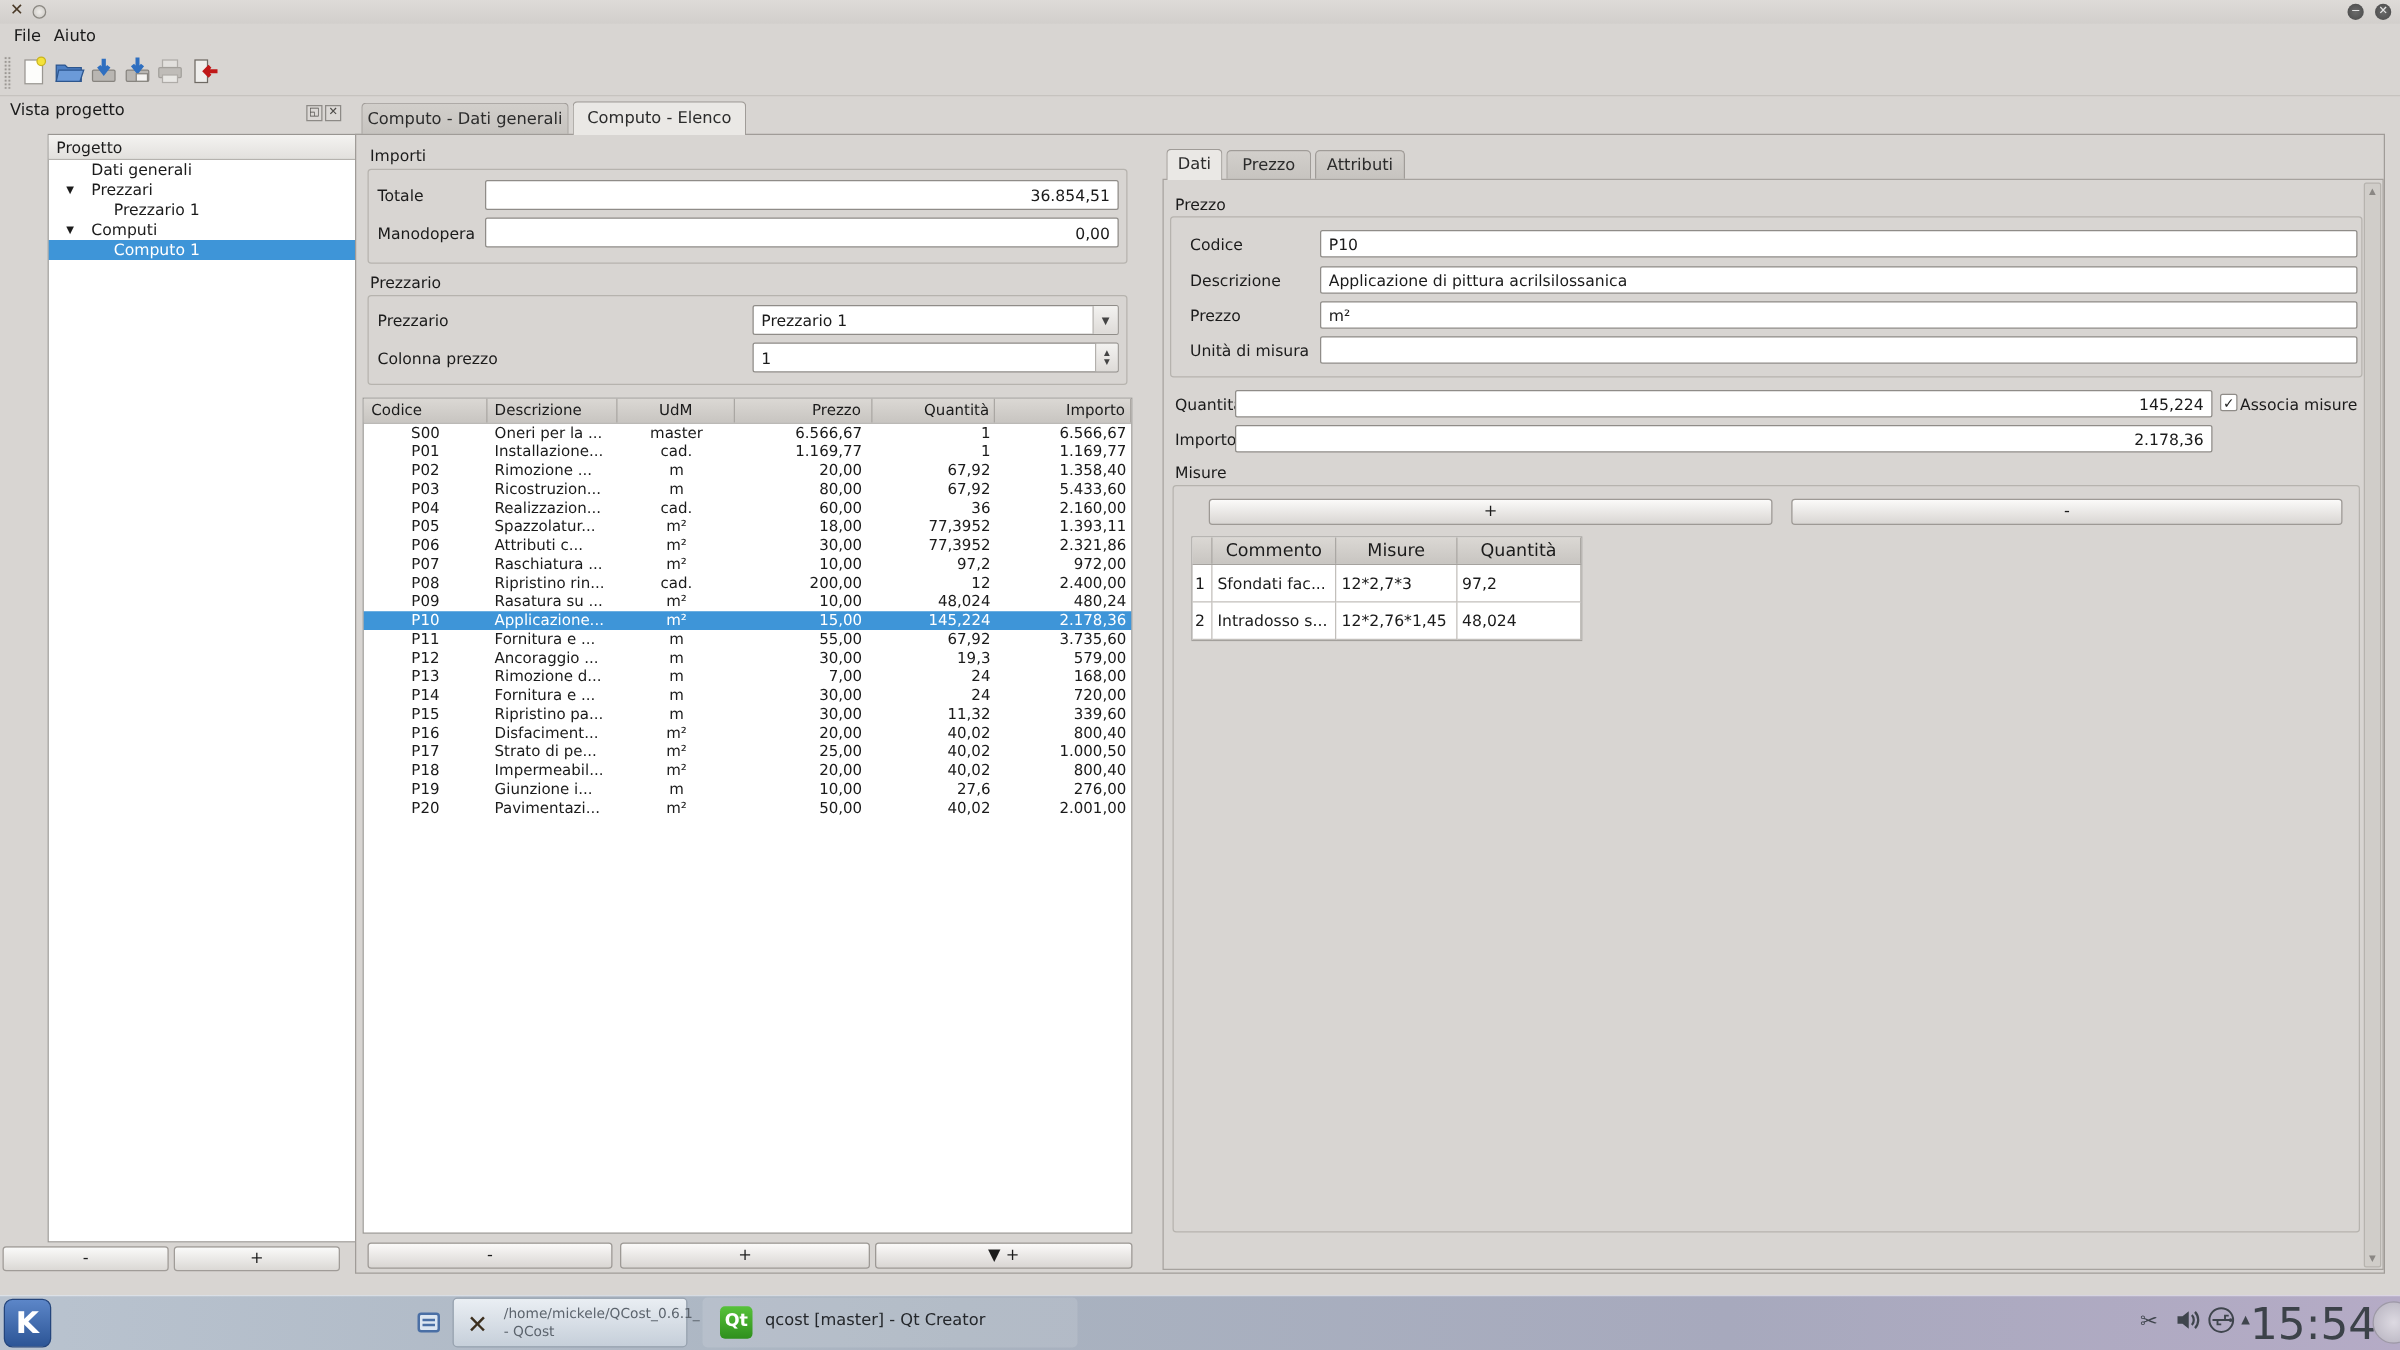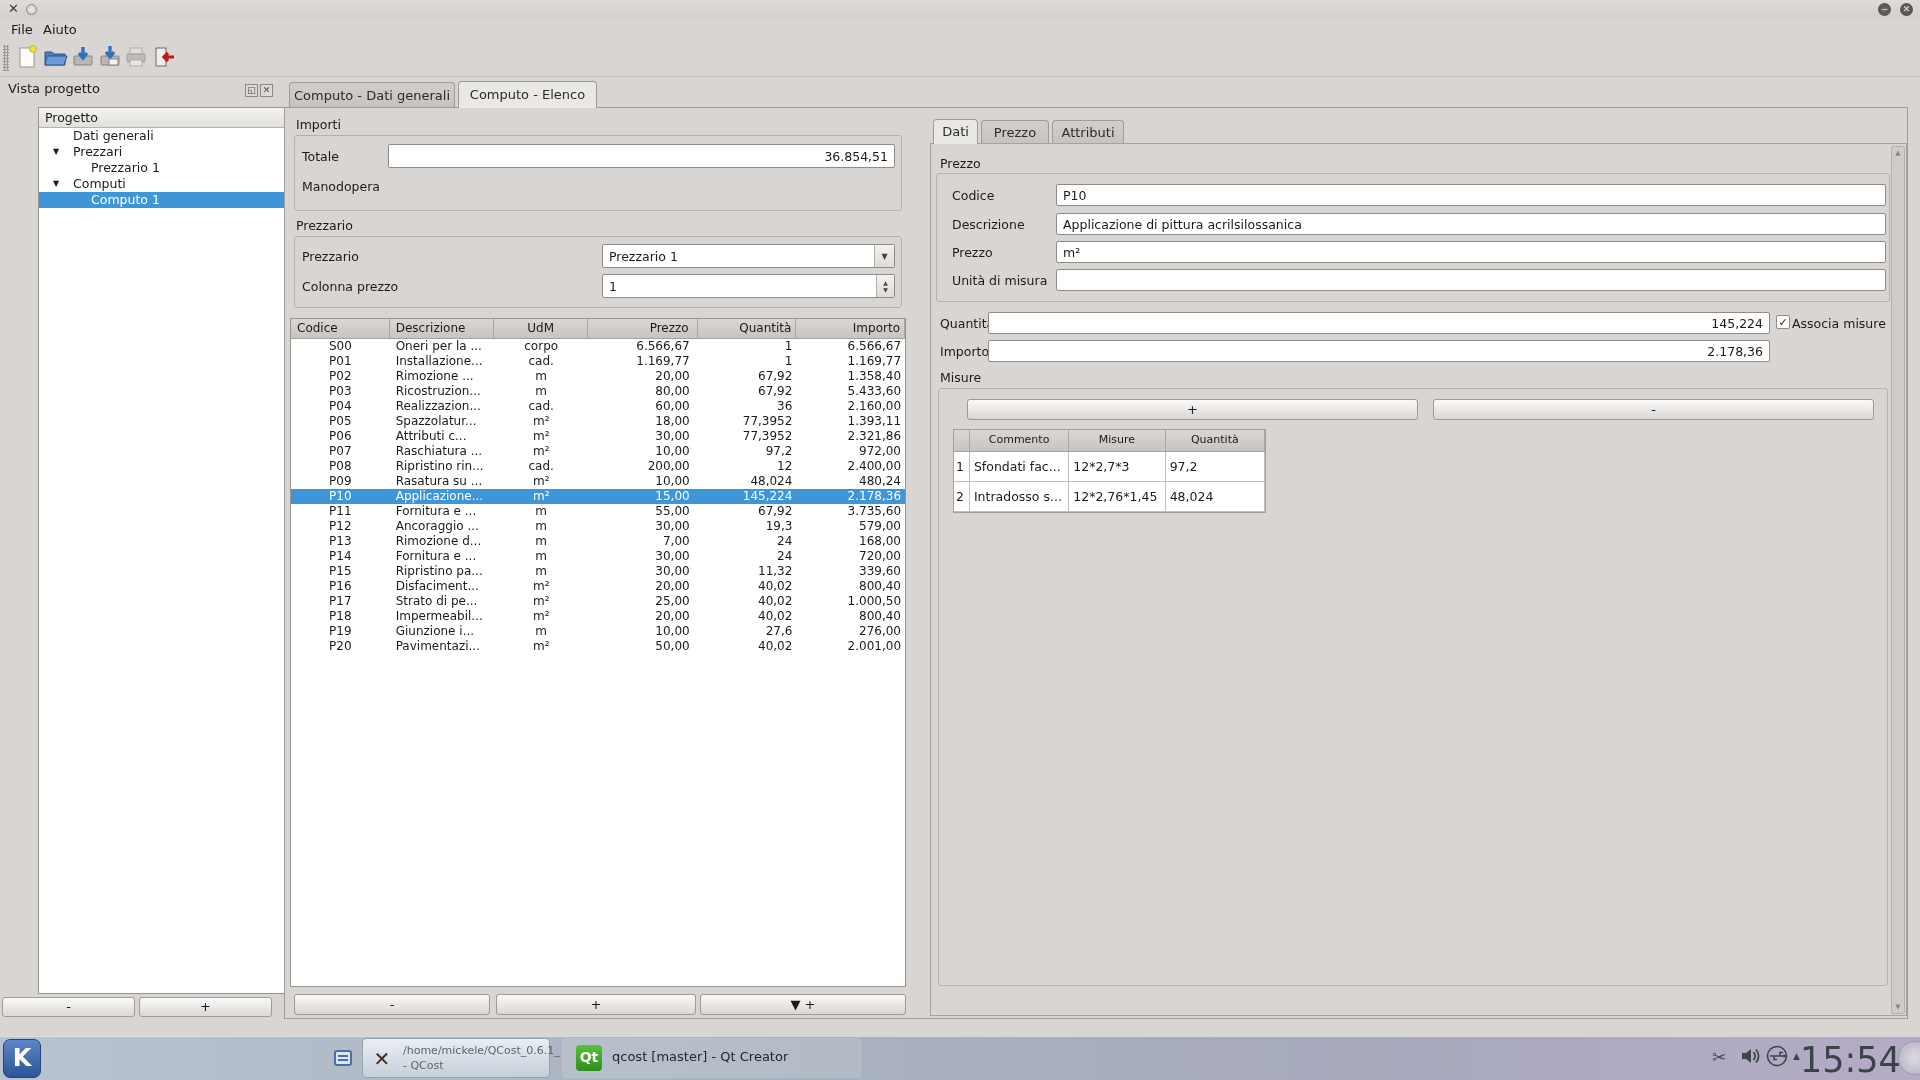--- a/index.html
+++ b/index.html
@@ -89,21 +89,21 @@
   .c-prezzo { width:110px; text-align:right; padding-right:8px; }
   .c-qta    { width:99px; text-align:right; padding-right:4px; }
   .c-imp    { width:109px; text-align:right; padding-right:4px; }
   #computo-head .c-codice { text-align:left; padding-left:6px; }
   #computo-head .c-desc { padding-left:6px; }
 
   
   #misure-table { position:absolute; left:953px; top:429px; width:313px; background:#fff;
                   border:1px solid #a3a09c; }
   #misure-head { display:flex; height:22px; background:linear-gradient(#dbd8d4,#c8c5c1);
-                 border-bottom:1px solid #a5a29e; font-size:11px; }
+                 border-bottom:1px solid #a5a29e; font-size:14px; }
   #misure-head span { border-right:1px solid #aaa7a3; text-align:center; padding-top:3px; }
   .mrow { display:flex; height:30px; font-size:12.5px; }
   .mrow span { border-right:1px solid #c2bfbb; border-bottom:1px solid #c2bfbb;
                padding:7px 4px 0 4px; overflow:hidden; white-space:nowrap; }
   .m-num { width:16px; text-align:center; padding-left:1px !important; }
   .m-comm { width:100px; }
   .m-mis { width:97px; }
   .m-qta { width:100px; }
 
   .checkbox { position:absolute; width:14px; height:14px; background:#fff;
@@ -219,20 +219,23 @@
   <div class="tab active" style="left:458px; top:81px; width:139px; height:27px;">Computo - Elenco</div>
   <div id="main-tab-frame"></div>
 
   <div class="section-label" style="left:296px; top:117px;">Importi</div>
   <div class="groupbox" style="left:294px; top:135px; width:608px; height:76px;"></div>
   <div class="lbl" style="left:302px; top:149px;">Totale</div>
   <div class="field right" style="left:388px; top:144px; width:507px; height:24px;">
       <span>36.854,51</span>
     </div>
   <div class="lbl" style="left:302px; top:179px;">Manodopera</div>
+  <div class="field right" style="left:388px; top:174px; width:507px; height:24px;">
+      <span>0,00</span>
+    </div>
 
   <div class="section-label" style="left:296px; top:218px;">Prezzario</div>
   <div class="groupbox" style="left:294px; top:236px; width:608px; height:72px;"></div>
   <div class="lbl" style="left:302px; top:249px;">Prezzario</div>
   <div class="field" style="left:602px; top:244px; width:293px; height:24px;">
     <span>Prezzario 1</span>
     <span class="combo-arrow">▼</span>
   </div>
   <div class="lbl" style="left:302px; top:279px;">Colonna prezzo</div>
   <div class="field" style="left:602px; top:274px; width:293px; height:24px;">
@@ -249,21 +252,21 @@
       <span class="c-desc">Descrizione</span>
       <span class="c-udm">UdM</span>
       <span class="c-prezzo">Prezzo</span>
       <span class="c-qta">Quantità</span>
       <span class="c-imp">Importo</span>
     </div>
     <div>
         <div class="trow">
           <span class="cell c-codice">S00</span>
           <span class="cell c-desc">Oneri per la ...</span>
-          <span class="cell c-udm">corpo</span>
+          <span class="cell c-udm">master</span>
           <span class="cell c-prezzo">6.566,67</span>
           <span class="cell c-qta">1</span>
           <span class="cell c-imp">6.566,67</span>
         </div>
         <div class="trow">
           <span class="cell c-codice">P01</span>
           <span class="cell c-desc">Installazione...</span>
           <span class="cell c-udm">cad.</span>
           <span class="cell c-prezzo">1.169,77</span>
           <span class="cell c-qta">1</span>

